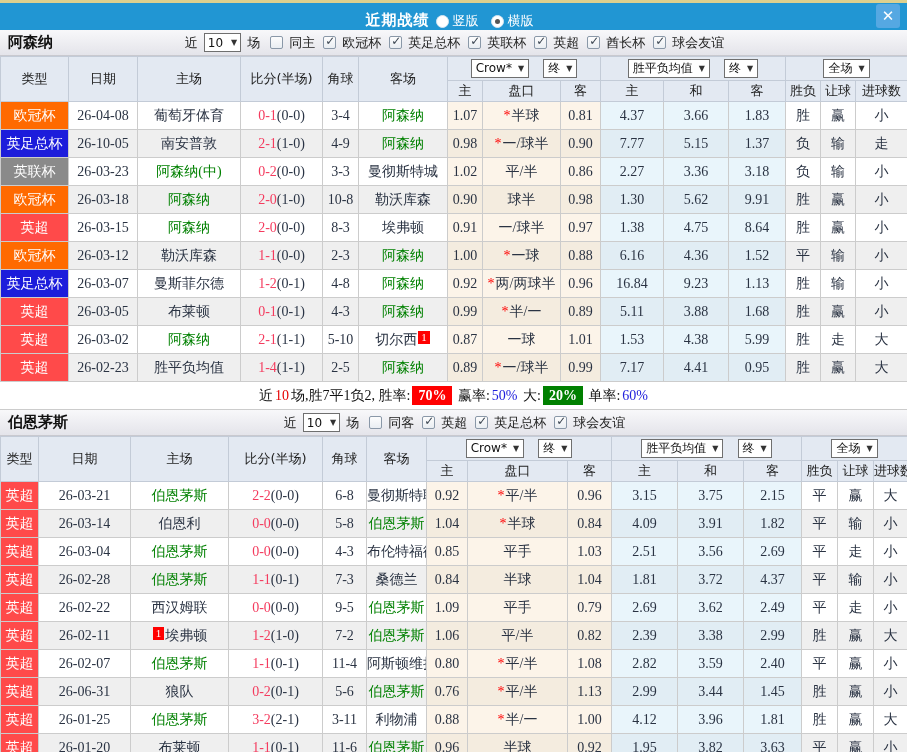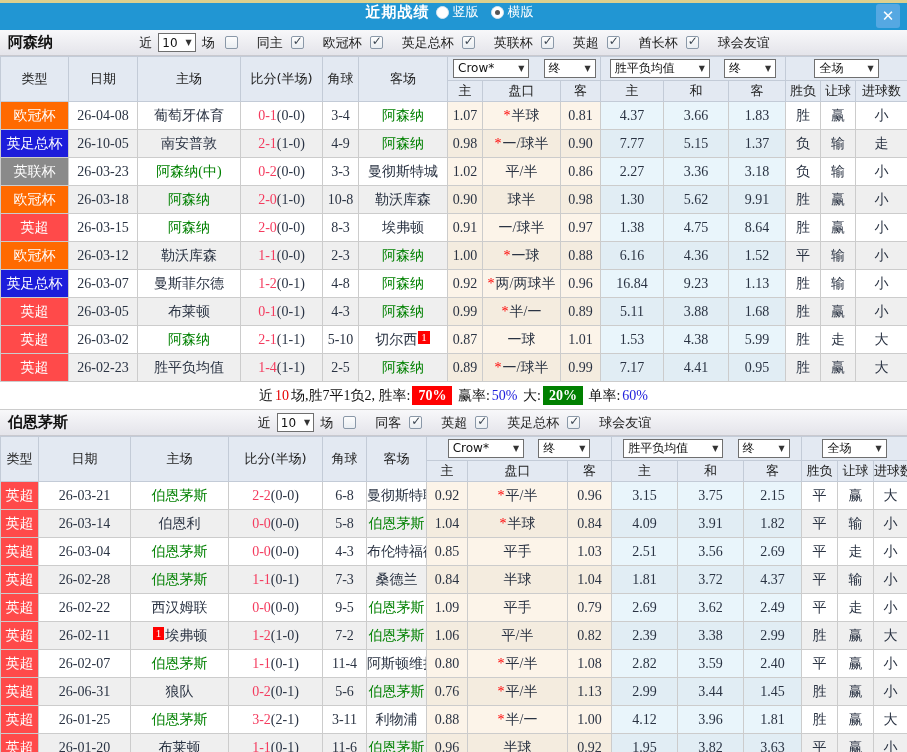--- a/index.html
+++ b/index.html
@@ -3,21 +3,21 @@
 <meta charset="utf-8">
 <style>
   html,body{margin:0;padding:0;}
   body{
     width:907px;height:752px;overflow:hidden;background:#fff;
     font-family:"DejaVu Sans","Liberation Sans",sans-serif;font-size:13px;color:#222;
   }
   
   .top-strip{height:3px;background:var(--top-strip,#ddd08e);}
   .titlebar{height:27px;background:var(--accent-blue,#2196d3);position:relative;
-    display:flex;align-items:flex-start;justify-content:center;color:#fff;}
+    display:flex;align-items:flex-end;justify-content:center;color:#fff;}
   .titlebar .dlg-title{font-weight:bold;font-size:15px;letter-spacing:1px;}
   .radio-group{display:inline-flex;align-items:center;margin-left:6px;gap:4px;}
   .radio{width:13px;height:13px;border-radius:50%;background:#fff;border:1px solid #d5e6f2;
     display:inline-block;box-sizing:border-box;position:relative;}
   .radio.selected::after{content:"";position:absolute;left:3px;top:3px;width:5px;height:5px;
     border-radius:50%;background:#555;}
   .radio-label{color:#fff;font-size:13px;margin-right:8px;}
   .close-btn{position:absolute;right:7px;top:1px;width:24px;height:24px;border-radius:3px;
     background:var(--close-blue,#55a8e2);color:#fff;font-weight:bold;font-size:15px;
     text-align:center;line-height:24px;cursor:pointer;}
@@ -25,25 +25,25 @@
   .section-bar{height:25px;background:linear-gradient(#f8f8fa,#e4e4ea);
     border-bottom:1px solid #c9c9cf;display:flex;align-items:center;position:relative;}
   .team-name{position:absolute;left:8px;font-weight:bold;font-size:15px;color:#111;}
   .filters{margin:0 auto;display:flex;align-items:center;font-size:13px;color:#222;}
   .filters .gap{margin:0 2px;}
   .cb{width:13px;height:13px;box-sizing:border-box;border:1px solid #8a98a8;border-radius:2px;
     background:linear-gradient(#fdfdfd,#e9edf2);display:inline-block;position:relative;
     margin:0 2px 0 8px;vertical-align:-2px;}
   .cb.checked::after{content:"\2713";position:absolute;left:1px;top:-3px;font-size:12px;
     font-weight:bold;color:#3a4450;}
-  .cb-label{margin-left:17px;}
+  .cb-label{margin-left:4px;}
   
   .sel{display:inline-flex;align-items:center;background:#fff;border:1px solid #6f6f6f;
     height:19px;box-sizing:border-box;padding:0 4px;margin:0 5px;font-size:12px;color:#111;
-    gap:24px;cursor:pointer;white-space:nowrap;}
+    gap:6px;cursor:pointer;white-space:nowrap;}
   .sel .arr{font-size:8px;color:#333;}
   .sel.small{margin:0 4px;padding:0 3px;gap:8px;}
   
   table.grid{border-collapse:collapse;table-layout:fixed;width:907px;}
   .grid th,.grid td{border:1px solid #ccc;padding:0;text-align:center;overflow:hidden;
     white-space:nowrap;}
   .grid thead th{background:var(--header-bg,#e3e9f2);border-color:#c3cbd7;font-weight:normal;
     font-size:13px;color:#222;}
   .grid thead tr.hdr-selects th{height:23px;}
   .grid thead tr.hdr-sub th{height:20px;}

